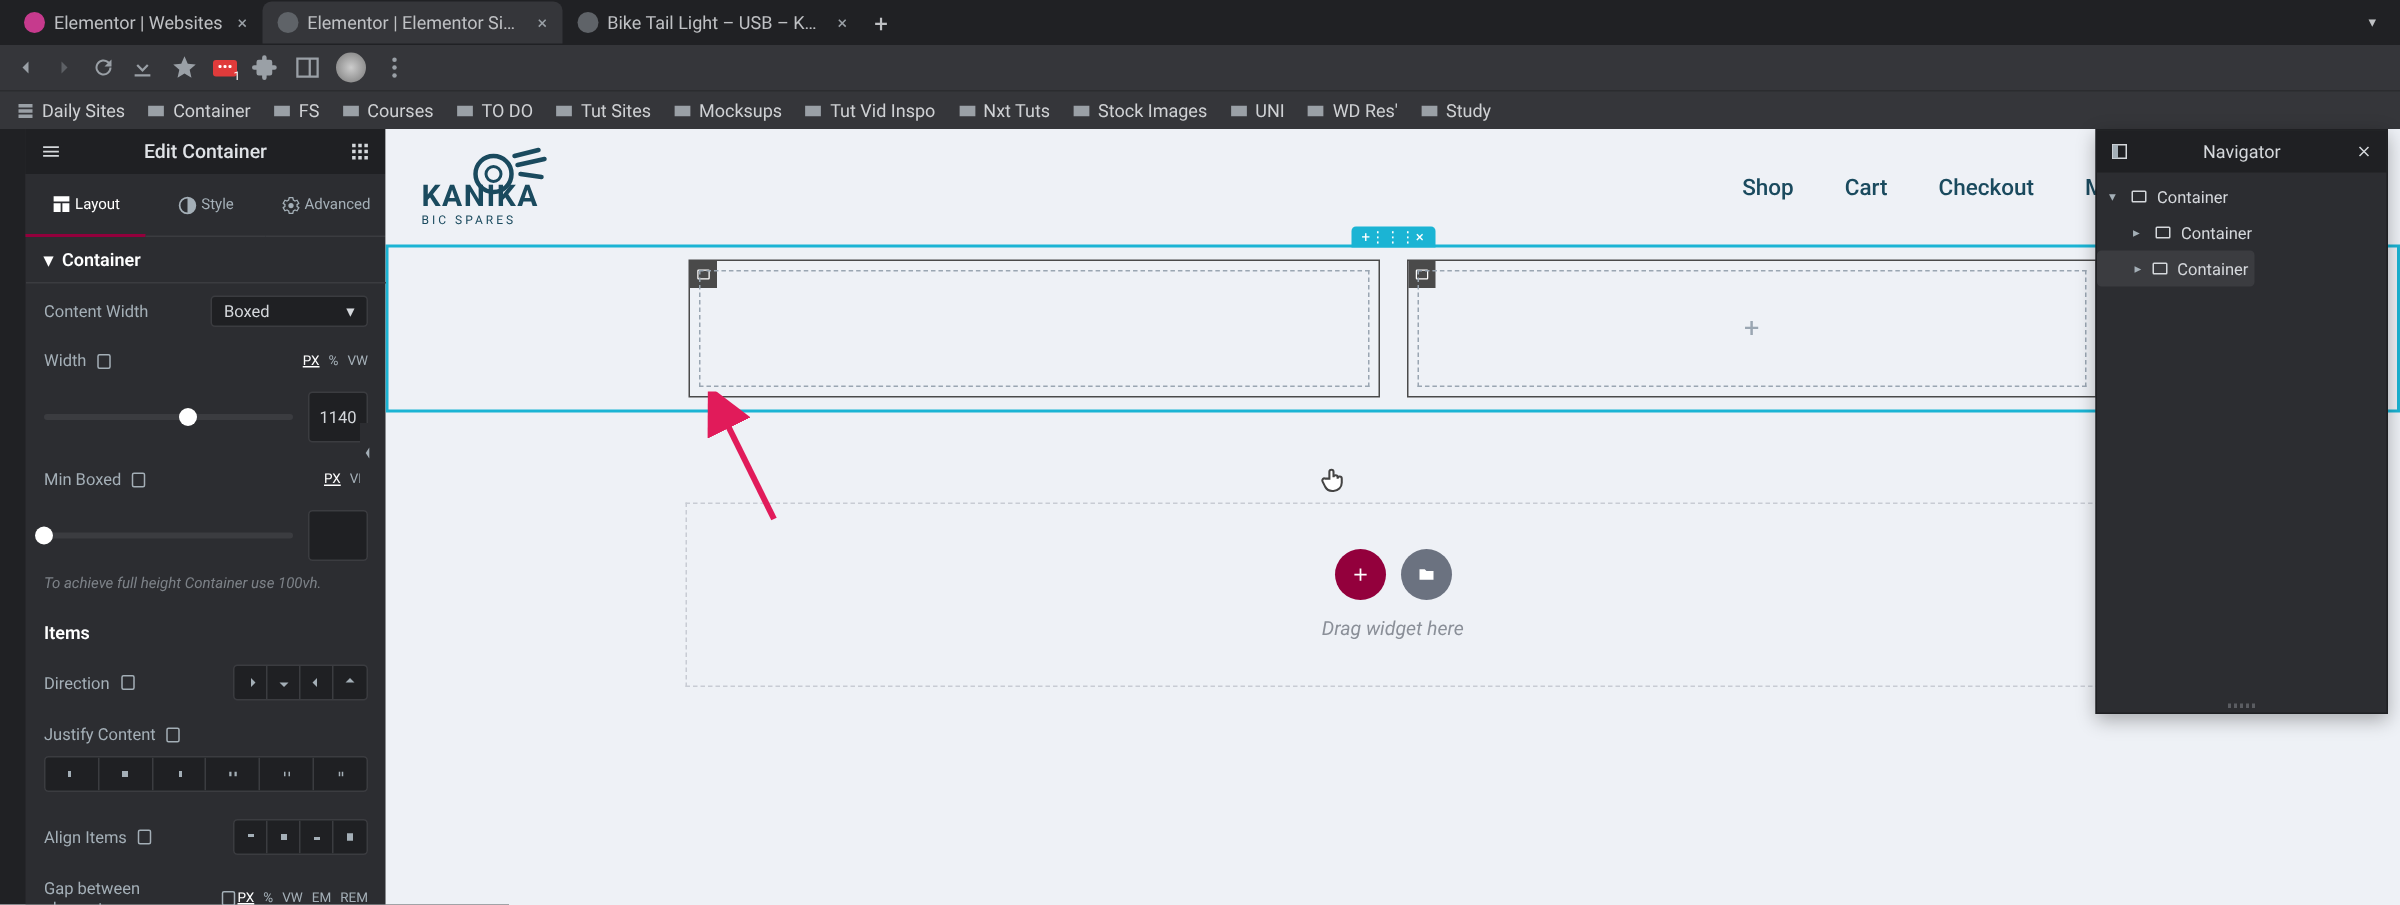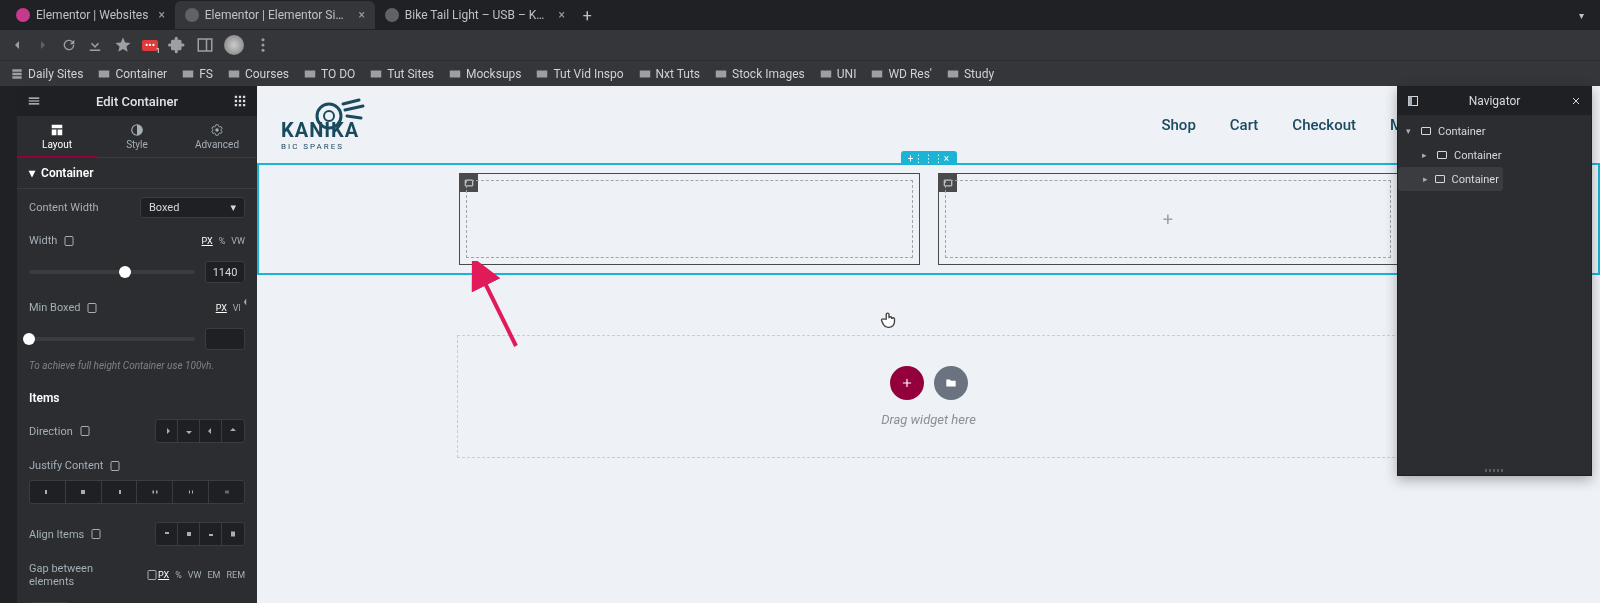--- a/index.html
+++ b/index.html
@@ -34,36 +34,36 @@
 .workspace { position:absolute; top:86px; left:0; right:0; bottom:0; display:flex;margin-left:17px; }
 
 
 .el-panel { width:240px; background:#2c2d31; color:#d5d8dc; display:flex; flex-direction:column; font-size:12px; }
 .el-head { height:30px; background:#1f2023; display:flex; align-items:center; justify-content:space-between; padding:0 9px; color:#e0e3e7; }
 .el-head-title { font-size:13px; font-weight:500; }
 .el-head-btn { width:16px;height:16px;display:flex;align-items:center;justify-content:center;cursor:pointer; }
 .el-head-btn svg { width:14px;height:14px;fill:#d5d8dc; }
 
 .el-tabs { display:flex; background:#2c2d31; }
-.el-tab { flex:1; display:flex; flex-direction:column; align-items:center; justify-content:center; height:42px; font-size:10px; color:#a4afb7; border-bottom:1px solid #3b3c40; cursor:pointer; gap:2px; }
+.el-tab { flex:1; display:flex; flex-direction:row; align-items:center; justify-content:center; height:42px; font-size:10px; color:#a4afb7; border-bottom:1px solid #3b3c40; cursor:pointer; gap:2px; }
 .el-tab.active { color:#fff; border-bottom:2px solid #93003c; }
 .el-tab svg { width:14px;height:14px; fill:currentColor; }
 
 .el-body { flex:1; overflow-y:auto; padding:0; }
 .el-section-head { display:flex; align-items:center; padding:8px 12px; font-size:12px; font-weight:600; color:#fff; cursor:pointer; gap:6px; border-bottom:1px solid #3b3c40; }
 .el-row { display:flex; align-items:center; justify-content:space-between; padding:8px 12px; font-size:11px; color:#a4afb7; }
 .el-row .lab { display:flex; align-items:center; gap:6px; }
 .el-row .ctr { display:flex; align-items:center; gap:6px; }
 .sel { background:#1f2023; border:1px solid #3b3c40; color:#d5d8dc; font-size:11px; padding:3px 8px; border-radius:3px; width:105px; display:flex; justify-content:space-between; align-items:center; }
 .unit { font-size:9px; color:#a4afb7; }
 .unit.on { color:#fff; text-decoration:underline; }
 .slider-row { padding:6px 12px 10px; display:flex; align-items:center; gap:10px; }
 .slider { flex:1; height:4px; background:#3b3c40; border-radius:2px; position:relative; }
 .slider .thumb { position:absolute; top:50%; width:12px; height:12px; border-radius:50%; background:#fff; transform:translate(-50%,-50%); }
-.numbox { width:40px; height:22px; background:#1f2023; border:1px solid #3b3c40; color:#d5d8dc; font-size:11px; display:flex; align-items:center; justify-content:center; border-radius:3px; }
+.numbox { width:40px; height:34px; background:#1f2023; border:1px solid #3b3c40; color:#d5d8dc; font-size:11px; display:flex; align-items:center; justify-content:center; border-radius:3px; }
 .hint { font-size:10px; font-style:italic; color:#7d8288; padding:0 12px 10px; }
 .subhead { padding:10px 12px 6px; font-size:12px; font-weight:600; color:#fff; }
 .btn-row { display:flex; gap:0; background:#1f2023; border:1px solid #3b3c40; border-radius:3px; overflow:hidden; }
 .btn-row .b { width:22px; height:22px; display:flex; align-items:center; justify-content:center; border-right:1px solid #3b3c40; cursor:pointer; }
 .btn-row .b:last-child { border-right:none; }
 .btn-row .b svg { width:12px;height:12px; fill:#a4afb7; }
 .resp-ico { width:12px; height:12px; }
 .resp-ico svg{width:12px;height:12px;fill:#a4afb7;}
 
 .panel-collapse { position:absolute; left:240px; top:50%; transform:translateY(-50%); width:10px; height:40px; background:#2c2d31; display:flex; align-items:center; justify-content:center; cursor:pointer; }

